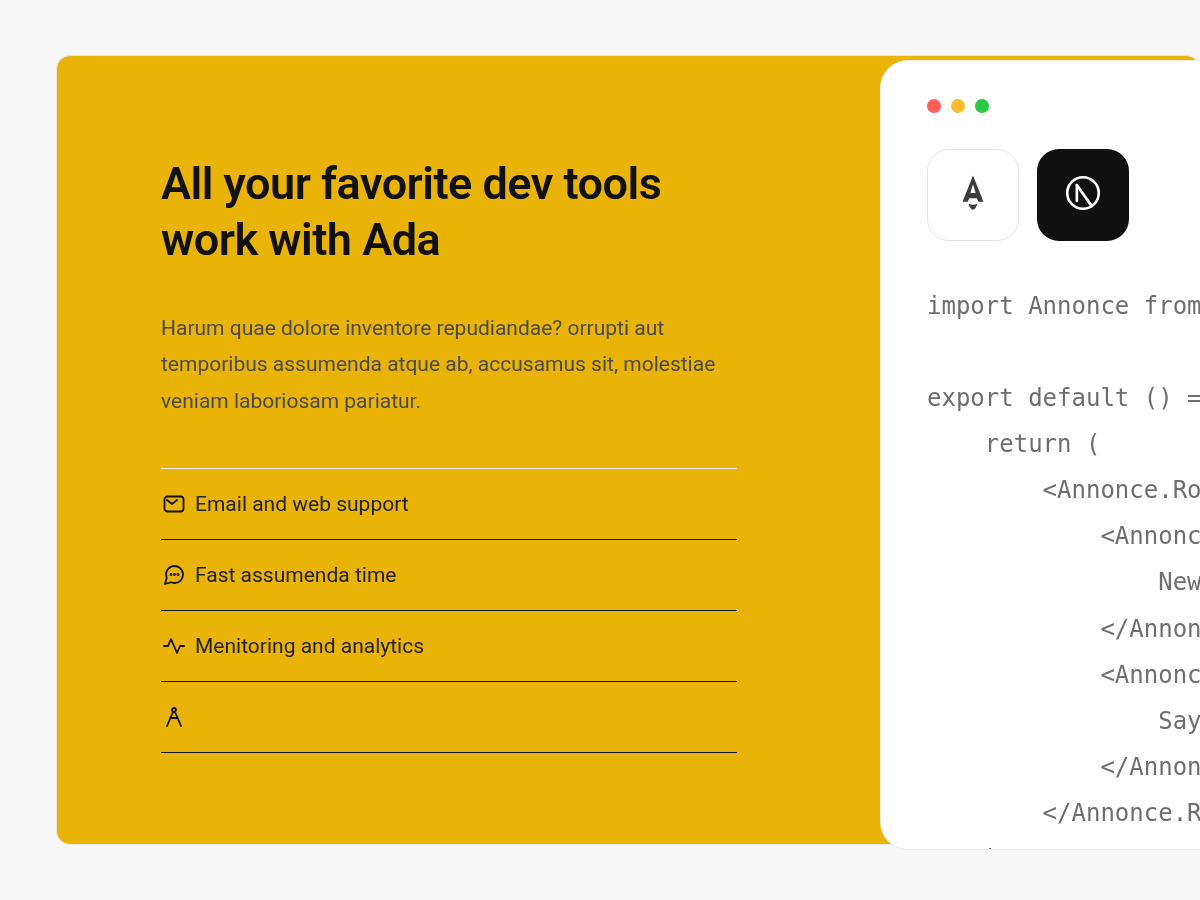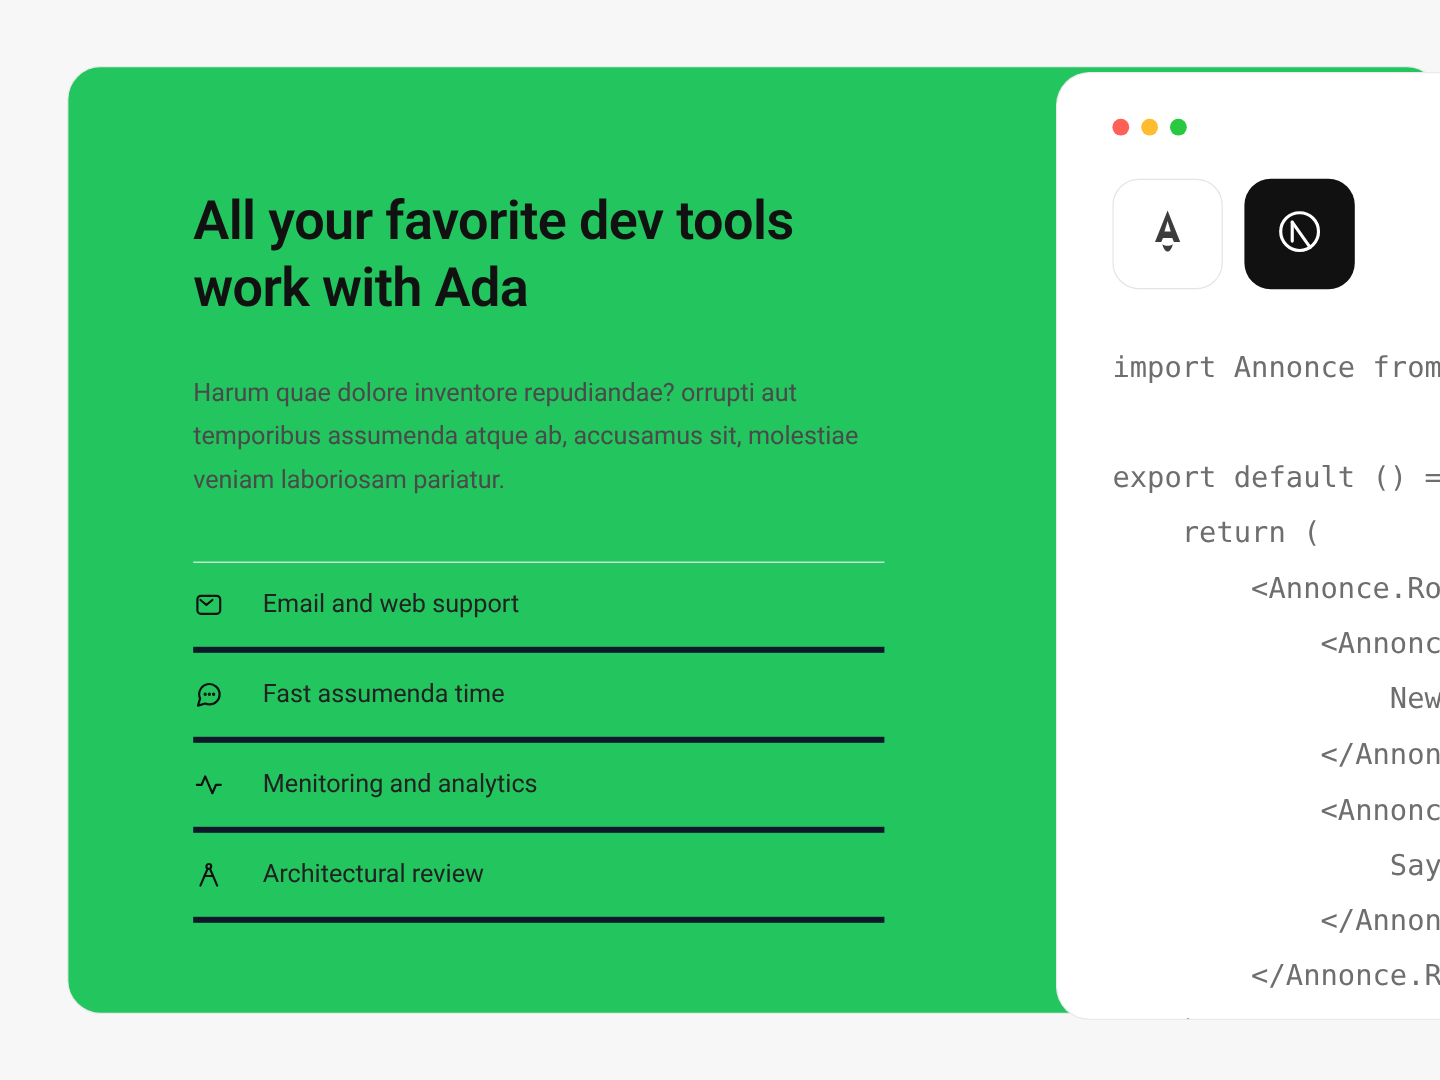--- a/index.html
+++ b/index.html
@@ -10,23 +10,23 @@
       height: 900px;
       overflow: hidden;
       position: relative;
     }
     .main-card {
       position: absolute;
       top: 55px;
       left: 56px;
       width: 1144px;
       height: 790px;
-      background: #22c55e;
+      background: #eab308;
       border: 1px solid #e9e9e9;
-      border-radius: 28px;
+      border-radius: 14px;
       padding: 100px 0 0 104px;
     }
     .headline {
       font-size: 45px;
       font-weight: 600;
       color: #111111;
       line-height: 1.25;
       letter-spacing: -0.5px;
       max-width: 600px;
     }
@@ -38,23 +38,23 @@
       max-width: 590px;
     }
     .feature-list {
       margin-top: 48px;
       max-width: 576px;
       border-top: 1px solid #ececec;
     }
     .feature-item {
       display: flex;
       align-items: center;
-      gap: 32px;
+      gap: 8px;
       padding: 22px 0;
-      border-bottom: 5px solid #0f172a;
+      border-bottom: 1px solid #0f172a;
     }
     .feature-icon {
       width: 26px;
       height: 26px;
       display: flex;
       align-items: center;
       justify-content: center;
       color: #111111;
       flex-shrink: 0;
     }
@@ -164,21 +164,20 @@
 
     <div class="feature-item">
       <span class="feature-icon">
         <svg viewBox="0 0 24 24" fill="none" stroke="currentColor" stroke-width="1.8" stroke-linecap="round" stroke-linejoin="round">
           <circle cx="12" cy="5" r="2"></circle>
           <path d="M11 7l-6 14"></path>
           <path d="M13 7l6 14"></path>
           <path d="M8.5 13h7"></path>
         </svg>
       </span>
-      <span class="feature-label">Architectural review</span>
     </div>
 
   </div>
 </div>
 
 <div class="code-window">
   <div class="traffic-lights">
     <span class="tl tl-red"></span>
     <span class="tl tl-yellow"></span>
     <span class="tl tl-green"></span>

